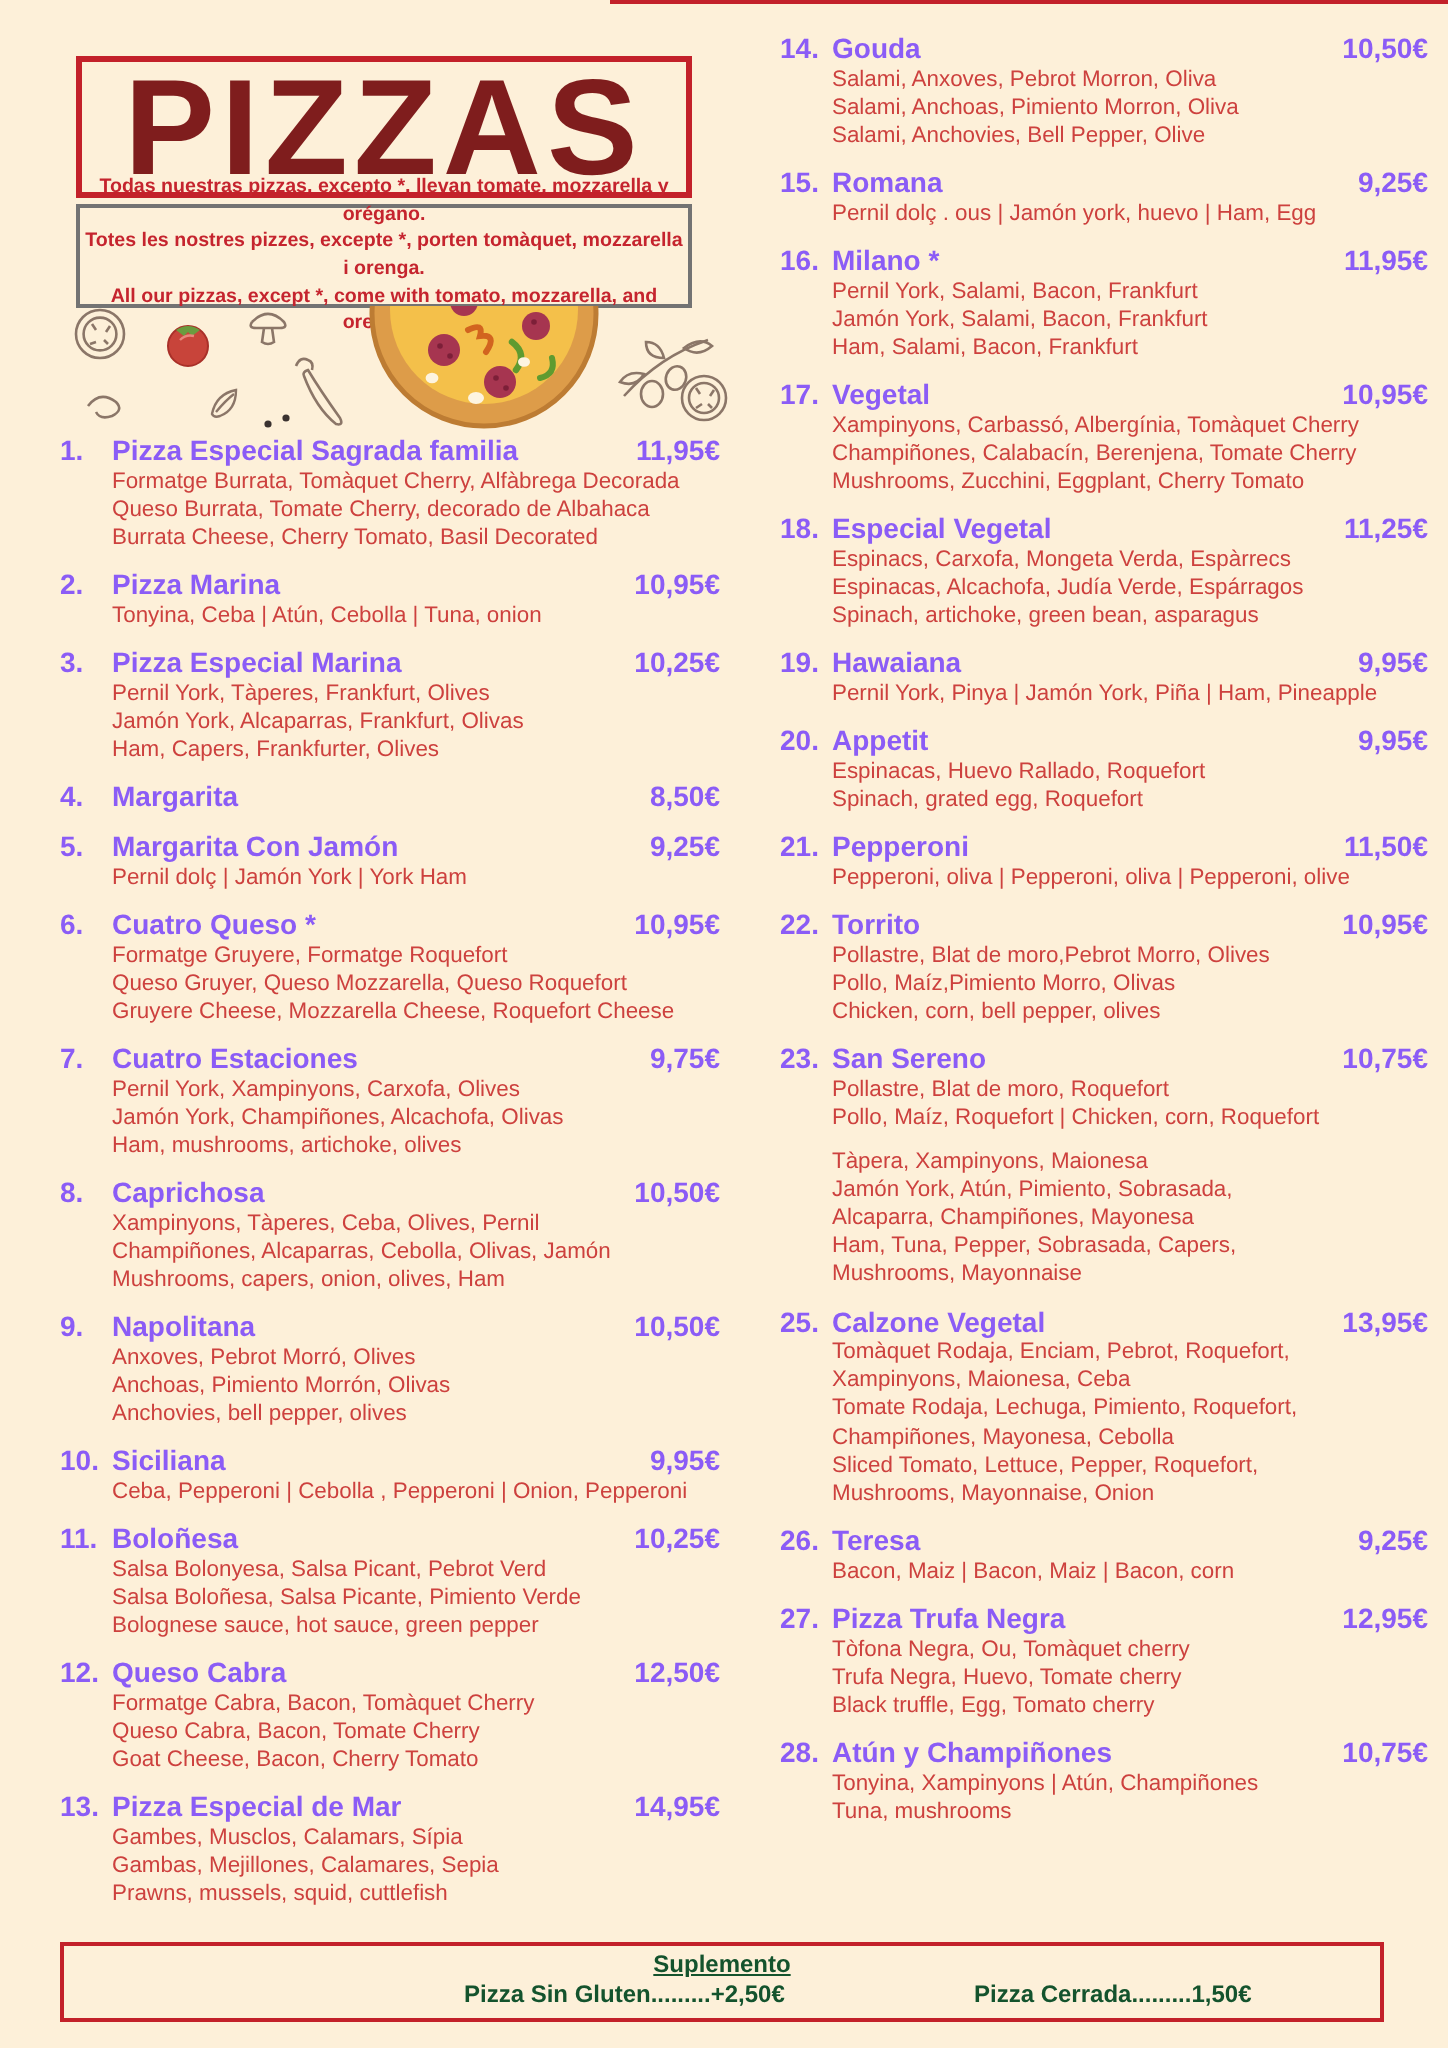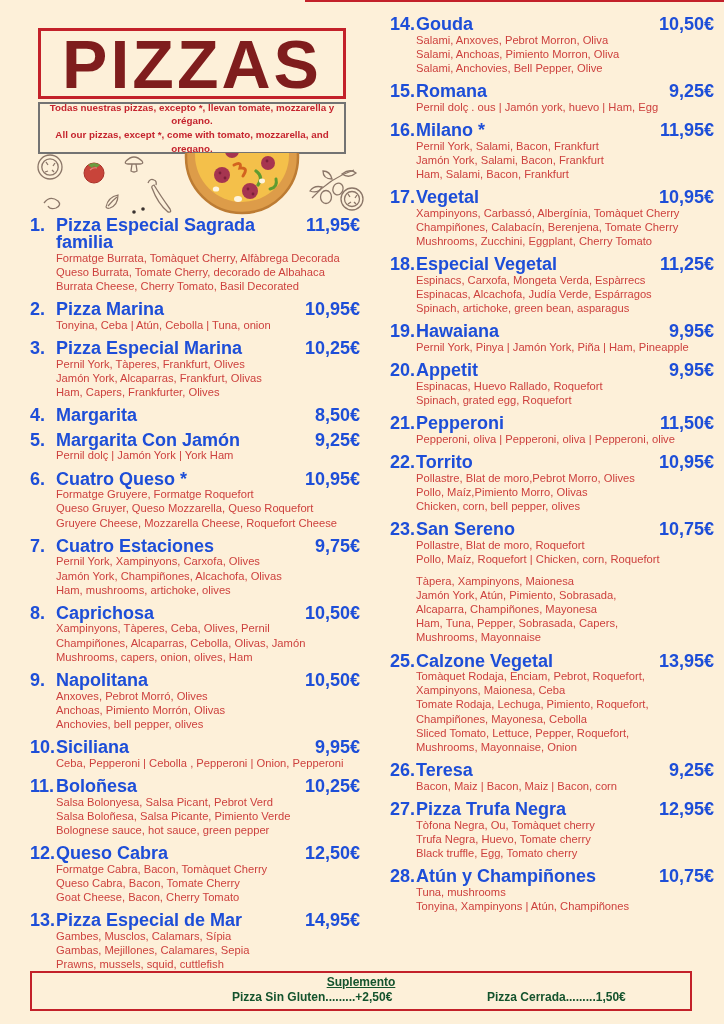--- a/index.html
+++ b/index.html
@@ -22,21 +22,21 @@
     border:2px solid #737373;text-align:center;
     color:#c5242e;font-weight:bold;font-size:9.8px;line-height:13.6px;
     display:flex;flex-direction:column;justify-content:center;
   }
   .illustration{position:absolute;left:30px;top:153px;width:340px;height:64px;}
   
   .col{position:absolute;width:332px;}
   .col1{left:30px;top:217px;width:330px;}
   .col2{left:390px;top:16px;width:324px;}
   .item{margin-bottom:8px;}
-  .head{display:flex;align-items:baseline;color:#1d4ed8;font-weight:bold;font-size:18px;line-height:16.8px;}
+  .head{display:flex;align-items:baseline;color:#8b5cf6;font-weight:bold;font-size:14px;line-height:16.8px;}
   .num{width:26px;flex:none;}
   .nm{flex:1;padding-right:6px;}
   .pr{flex:none;}
   .desc{padding-left:26px;color:#cd413e;font-size:11.2px;line-height:14.1px;}
   
   .footer-box{
     position:absolute;left:30px;top:971px;width:658px;height:36px;
     border:2px solid #c3212a;color:#14532d;font-weight:bold;font-size:12px;
   }
   .footer-title{text-align:center;text-decoration:underline;margin-top:2px;}
@@ -50,20 +50,21 @@
 <body>
 
 <div class="topline"></div>
 
 <div class="title-box">
   <h1>PIZZAS</h1>
 </div>
 
 <div class="notes-box">
   <div>Todas nuestras pizzas, excepto *, llevan tomate, mozzarella y orégano.</div>
+  <div>Totes les nostres pizzes, excepte *, porten tomàquet, mozzarella i orenga.</div>
   <div>All our pizzas, except *, come with tomato, mozzarella, and oregano.</div>
 </div>
 
 <div class="illustration">
   <svg width="340" height="64" viewBox="0 0 340 64" xmlns="http://www.w3.org/2000/svg">
 
     <g stroke="#8b7668" fill="none" stroke-width="1.3">
       <circle cx="20" cy="14" r="12"></circle>
       <circle cx="20" cy="14" r="8.2"></circle>
       <path d="M16 9 l2 3 M25 10 l-2 3 M15 19 l3 -1 M24 19 l-2 -2"></path>
@@ -438,22 +439,22 @@
         <div>Black truffle, Egg, Tomato cherry</div>
       </div>
     </div>
     <div class="item">
       <div class="head">
         <span class="num">28.</span>
         <span class="nm">Atún y Champiñones</span>
         <span class="pr">10,75€</span>
       </div>
       <div class="desc">
+        <div>Tonyina, Xampinyons | Atún, Champiñones</div>
         <div>Tuna, mushrooms</div>
-        <div>Tonyina, Xampinyons | Atún, Champiñones</div>
       </div>
     </div>
   </div>
 
 <div class="footer-box">
   <div class="footer-title">Suplemento</div>
   <div class="footer-row">
     <span class="fe0">Carne/Pescado....+2,00€</span>
     <span class="fe1">Pizza Sin Gluten.........+2,50€</span>
     <span class="fe2">Pizza Cerrada.........1,50€</span>

